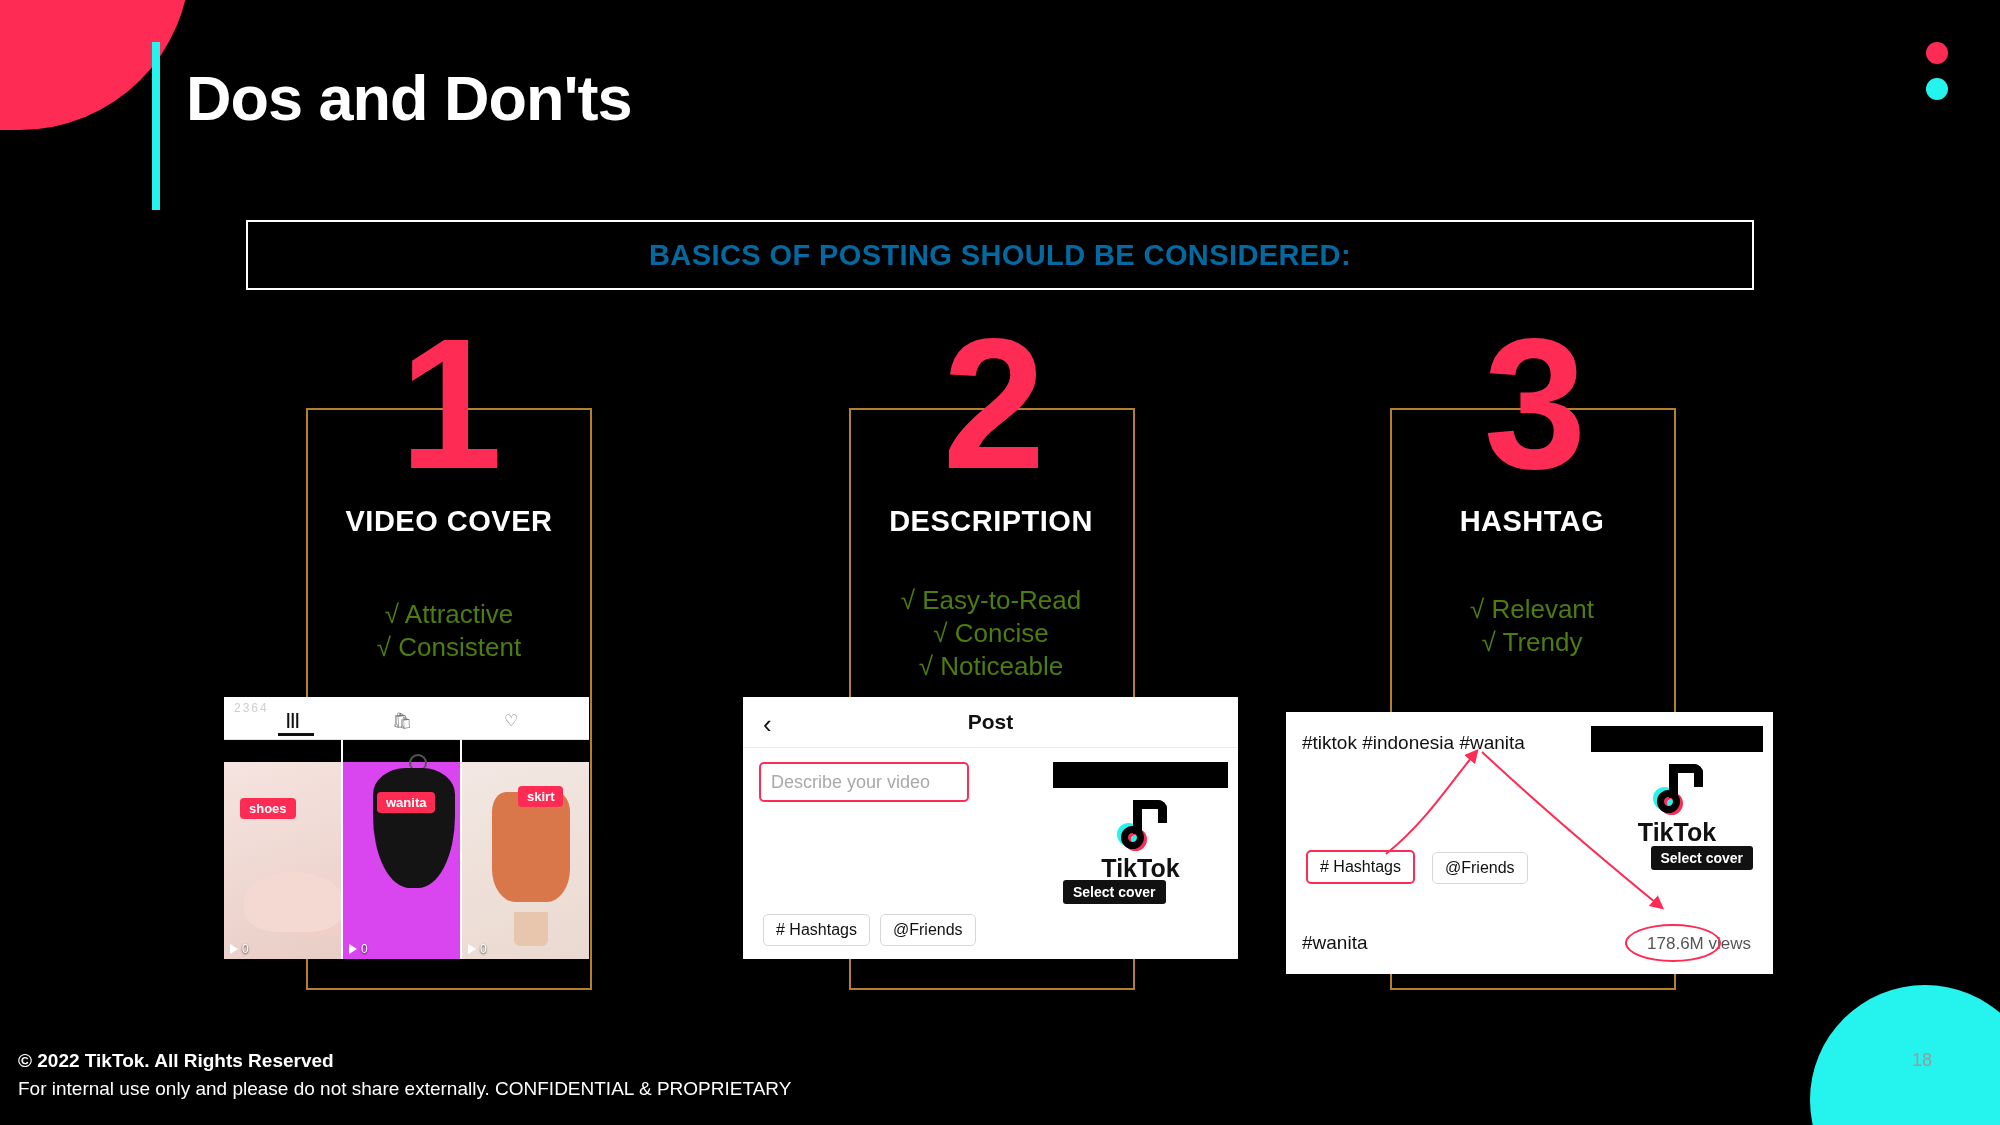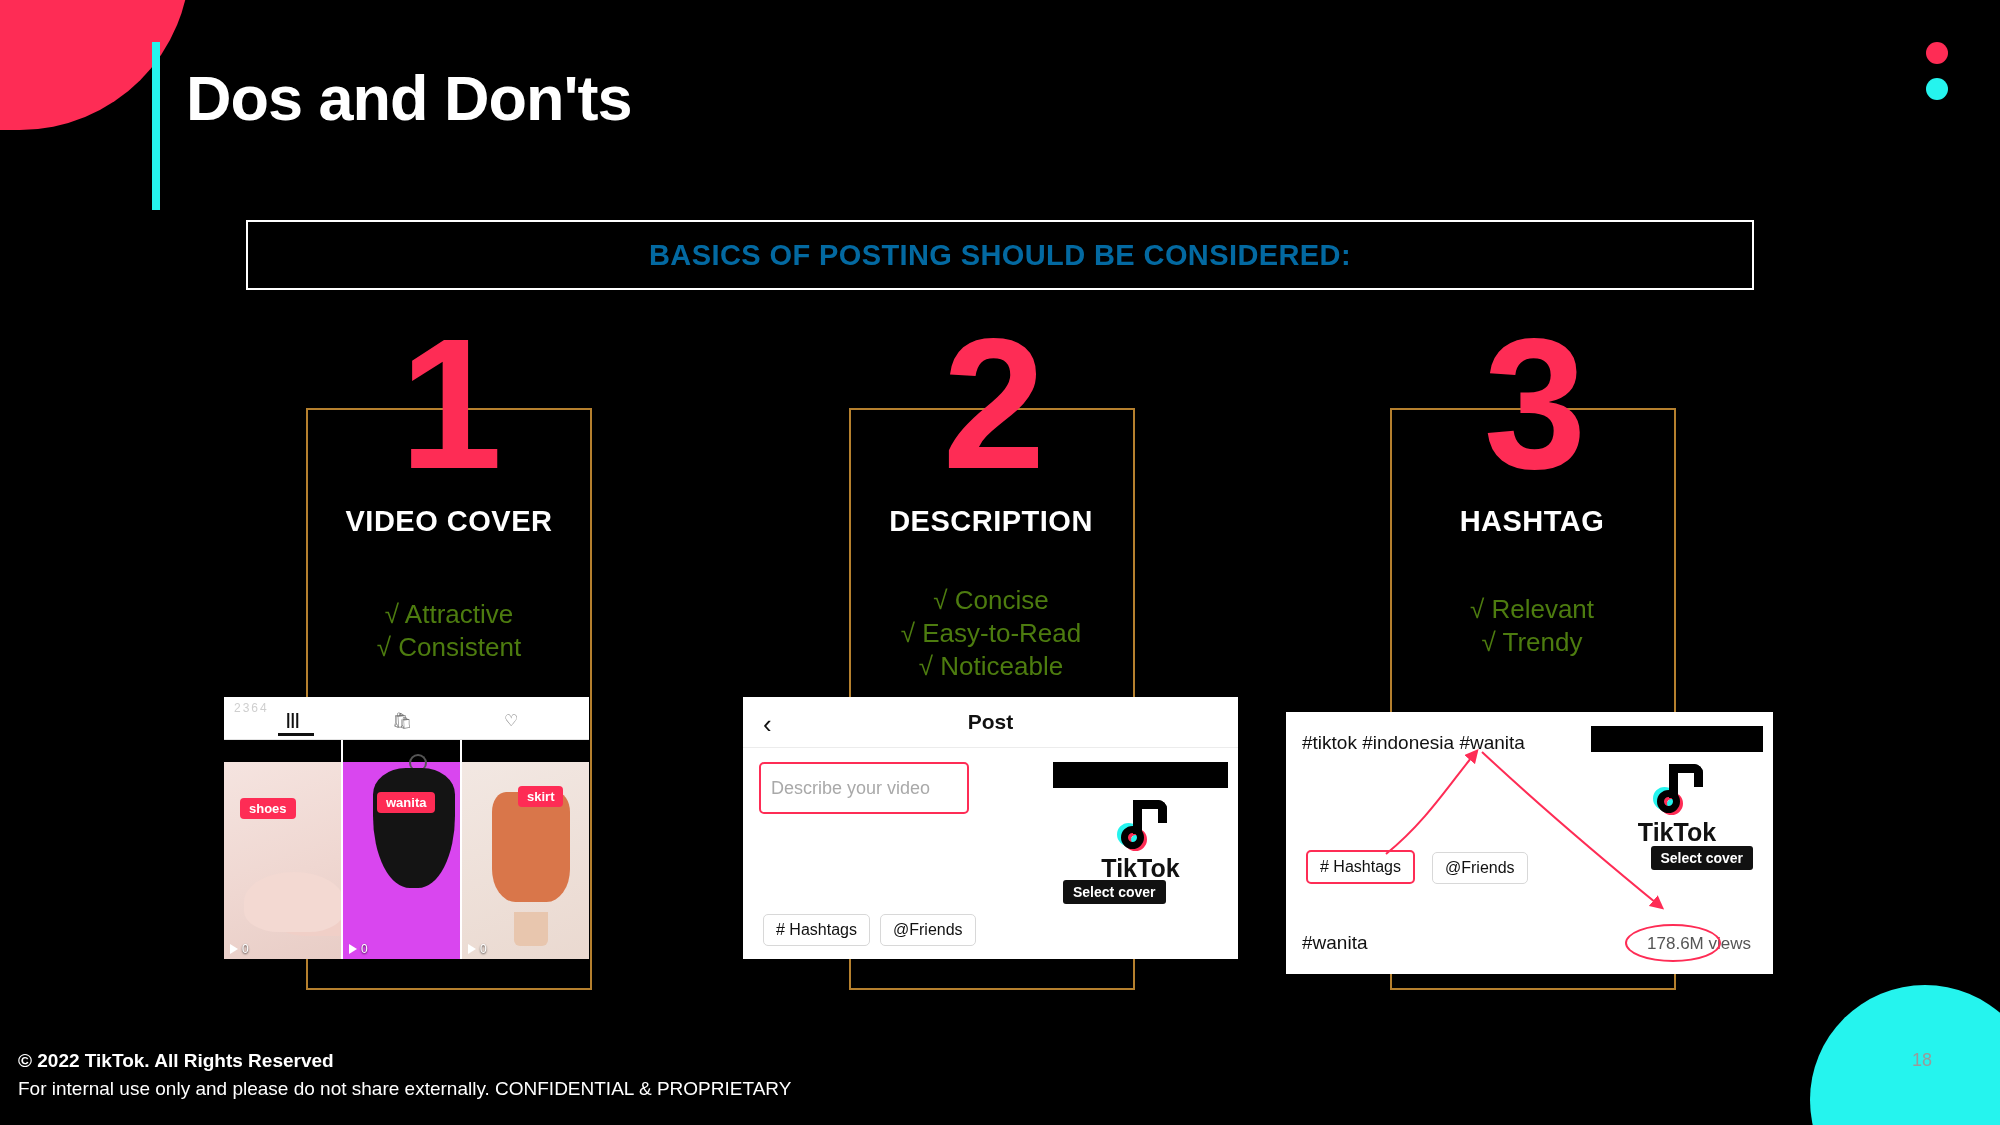--- a/index.html
+++ b/index.html
@@ -270,21 +270,21 @@
   }
   .s2-back {
     position: absolute; left: 20px; top: 12px;
     font-size: 26px; color: #111; font-weight: 300;
   }
   .s2-title { font-size: 21px; font-weight: bold; color: #111; }
   .s2-body { position: relative; height: 212px; }
   .s2-input {
     position: absolute;
     left: 16px; top: 14px;
-    width: 210px; height: 52px;
+    width: 210px; height: 40px;
     border: 2px solid #fe2c55;
     border-radius: 5px;
     display: flex;
     align-items: center;
     padding-left: 10px;
     box-sizing: border-box;
     color: #a9a9a9;
     font-size: 18px;
     background: #fff;
   }
@@ -454,22 +454,22 @@
 
 <div class="col-title col-title1">VIDEO COVER</div>
 <div class="col-title col-title2">DESCRIPTION</div>
 <div class="col-title col-title3">HASHTAG</div>
 
 <div class="bullets bullets1">
   <div>√ Attractive</div>
   <div>√ Consistent</div>
 </div>
 <div class="bullets bullets2">
+  <div>√ Easy-to-Read</div>
   <div>√ Concise</div>
-  <div>√ Easy-to-Read</div>
   <div>√ Noticeable</div>
 </div>
 <div class="bullets bullets3">
   <div>√ Relevant</div>
   <div>√ Trendy</div>
 </div>
 
 <div class="shot shot1">
   <div class="s1-topbar">
     <div class="blur-text">2364</div>

